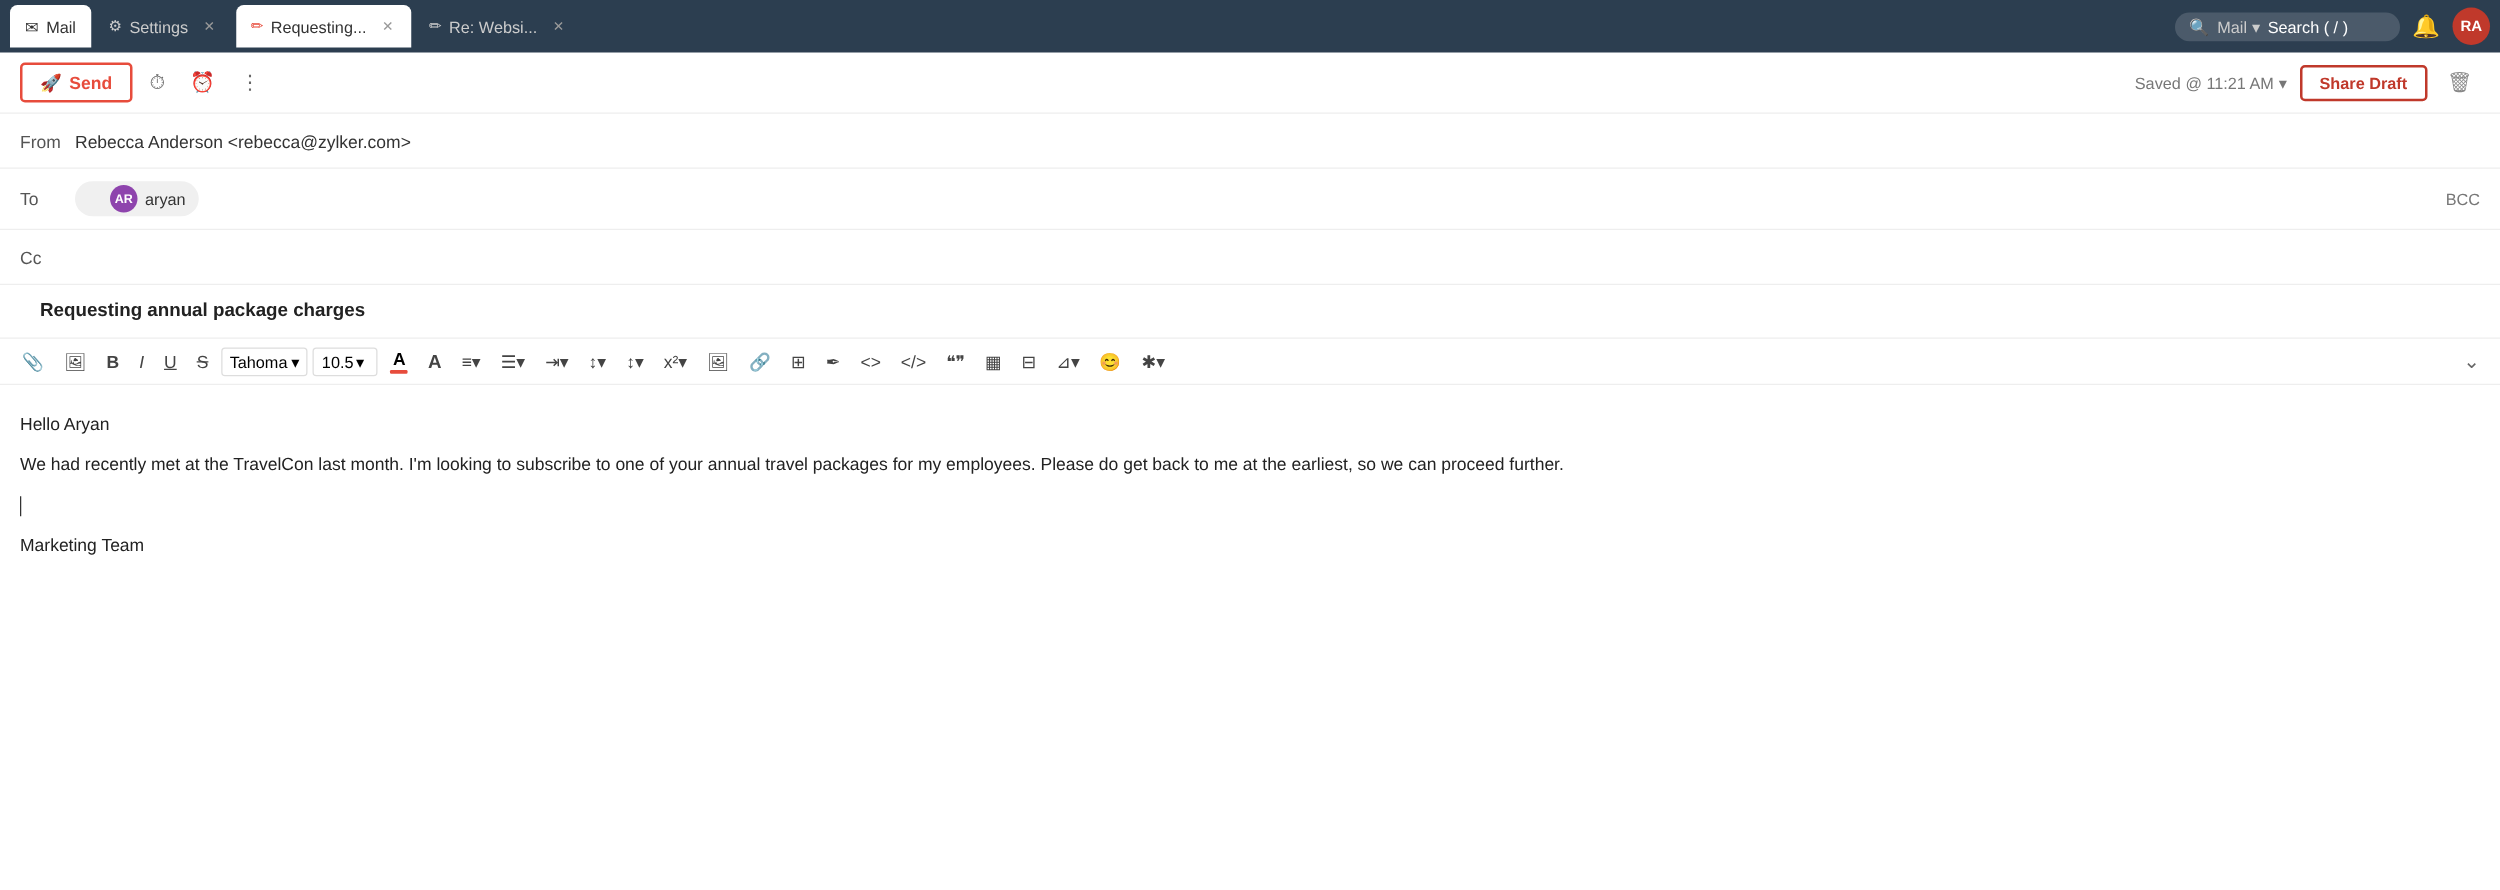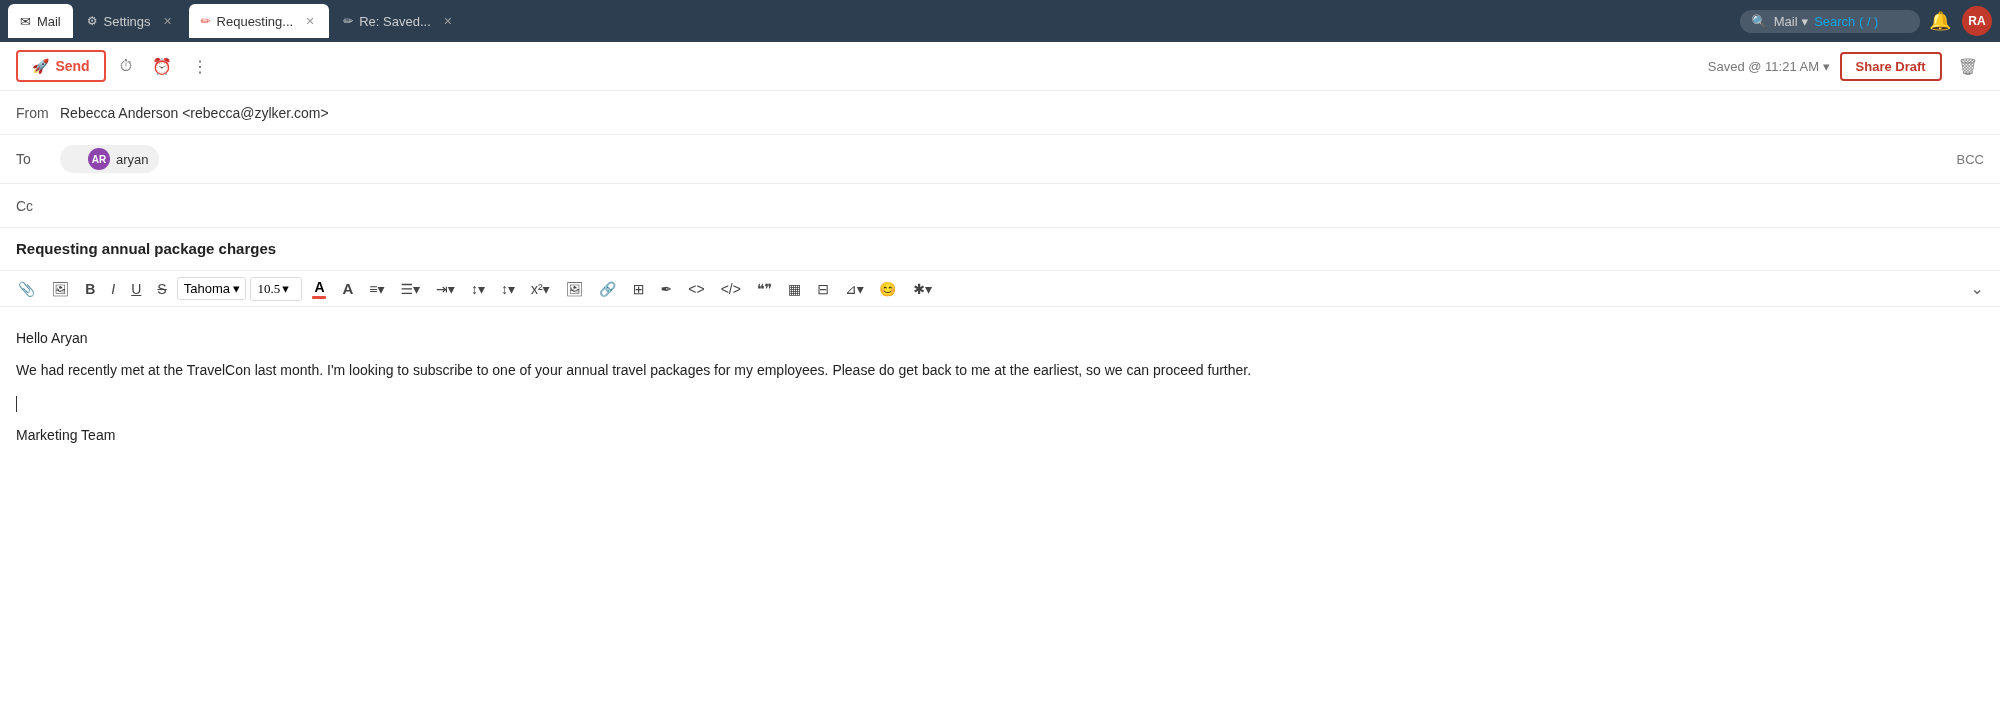--- a/index.html
+++ b/index.html
@@ -198,21 +198,21 @@
       justify-content: center;
       margin-left: 24px;
     }
     .bcc-label {
       margin-left: auto;
       font-size: 13px;
       color: #777;
       cursor: pointer;
     }
     .subject-row {
-      padding: 12px 16px;
+      padding: 12px 32px;
       border-bottom: 1px solid #eee;
     }
     .subject-value {
       font-size: 15px;
       font-weight: 600;
       color: #222;
     }
 
     
     .format-toolbar {
@@ -252,21 +252,20 @@
     .font-size-select {
       display: flex;
       align-items: center;
       gap: 2px;
       border: 1px solid #ddd;
       border-radius: 3px;
       padding: 3px 6px;
       font-size: 13px;
       cursor: pointer;
       min-width: 52px;
-      font-family: Liberation Serif, serif;
     }
     .font-color-btn {
       display: flex;
       flex-direction: column;
       align-items: center;
       gap: 1px;
       cursor: pointer;
       padding: 3px 6px;
     }
     .font-color-bar {
@@ -311,32 +310,32 @@
     <span>Settings</span>
     <span class="tab-close">✕</span>
   </div>
   <div class="tab active" style="background:#fff; color:#333;">
     <span style="font-size:12px; color:#e74c3c;">✏</span>
     <span>Requesting...</span>
     <span class="tab-close">✕</span>
   </div>
   <div class="tab">
     <span style="font-size:12px;">✏</span>
-    <span>Re: Saved...</span>
+    <span>Re: Websi...</span>
     <span class="tab-close">✕</span>
   </div>
 
   <div class="tab-bar-right">
     <div class="search-box">
       <span>🔍</span>
       <span class="mail-dropdown">
         <span>Mail</span>
         <span>▾</span>
       </span>
-      <span style="color:#0ea5e9;">Search ( / )</span>
+      <span style="color:#ffffff;">Search ( / )</span>
     </div>
     <span class="notification-btn">🔔</span>
     <div class="avatar">RA</div>
   </div>
 </div>
 
 <div class="toolbar">
   <button class="send-btn">
     <span style="color:#e74c3c;">🚀</span>
     <span>Send</span>

